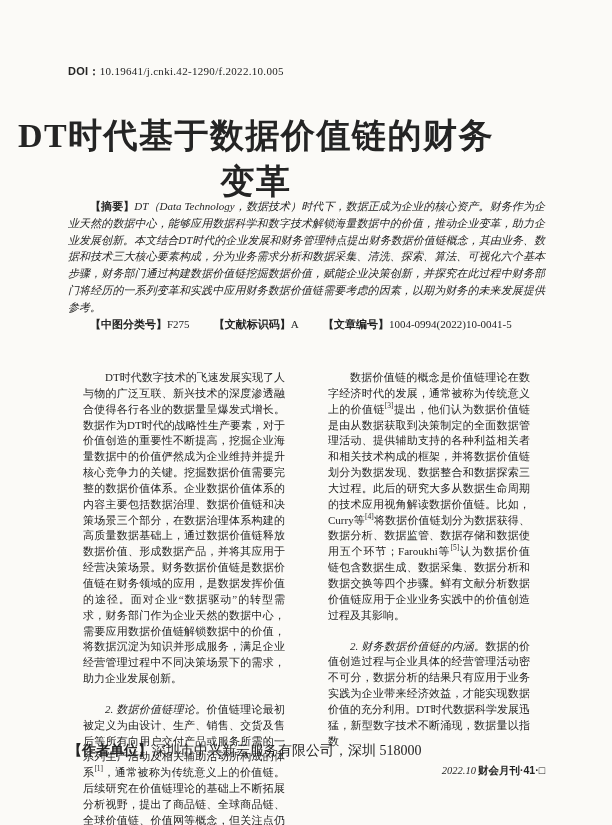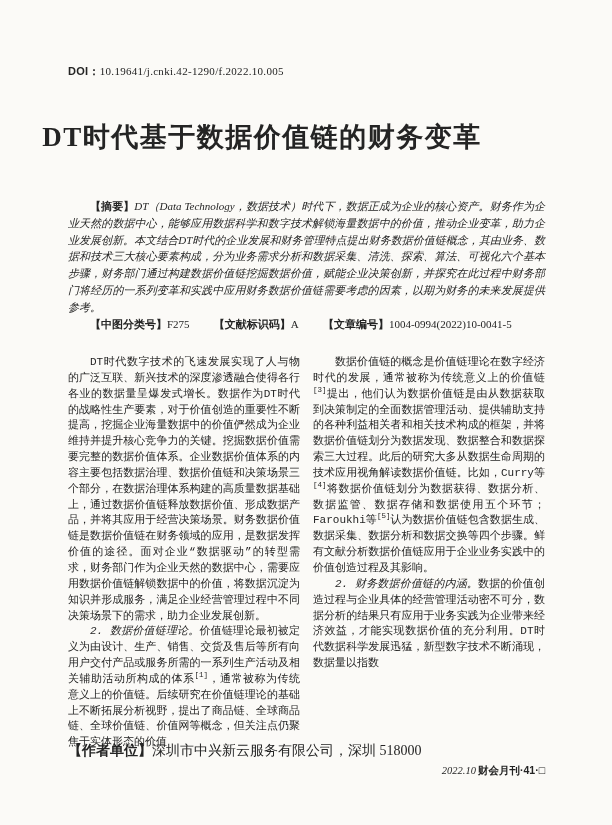--- a/index.html
+++ b/index.html
@@ -25,23 +25,23 @@
     font-size: 11px;
     letter-spacing: 0.3px;
   }
   .doi-line .doi-label { font-weight: bold; font-family: "Liberation Sans", sans-serif; }
   
   .title {
     position: absolute;
     top: 103px;
     left: 0;
     width: 492px;
-    margin: 16px;
+    margin: 10px;
     text-align: center;
-    font-size: 27px;
+    font-size: 34px;
     font-weight: bold;
     letter-spacing: 1.5px;
     font-family: "Liberation Serif", "DejaVu Serif", serif;
   }
   
   .authors {
     position: absolute;
     top: 166px;
     left: 0;
     width: 612px;
@@ -82,21 +82,21 @@
     width: 477px;
     display: flex;
     gap: 13px;
   }
   .col {
     width: 232px;
     font-size: 11px;
     line-height: 15.85px;
     text-align: justify;
   }
-  .col p { margin: 0; text-indent: 2em; font-family: Liberation Mono, monospace; }
+  .col p { margin: 15px; text-indent: 2em; }
   .col p.cont { text-indent: 0; }
   .col .lead { font-style: italic; }
   .sec-heading {
     margin: 0;
     font-size: 11px;
     line-height: 15.85px;
     font-weight: bold;
     font-family: "Liberation Sans", sans-serif;
     text-indent: 2em;
   }

